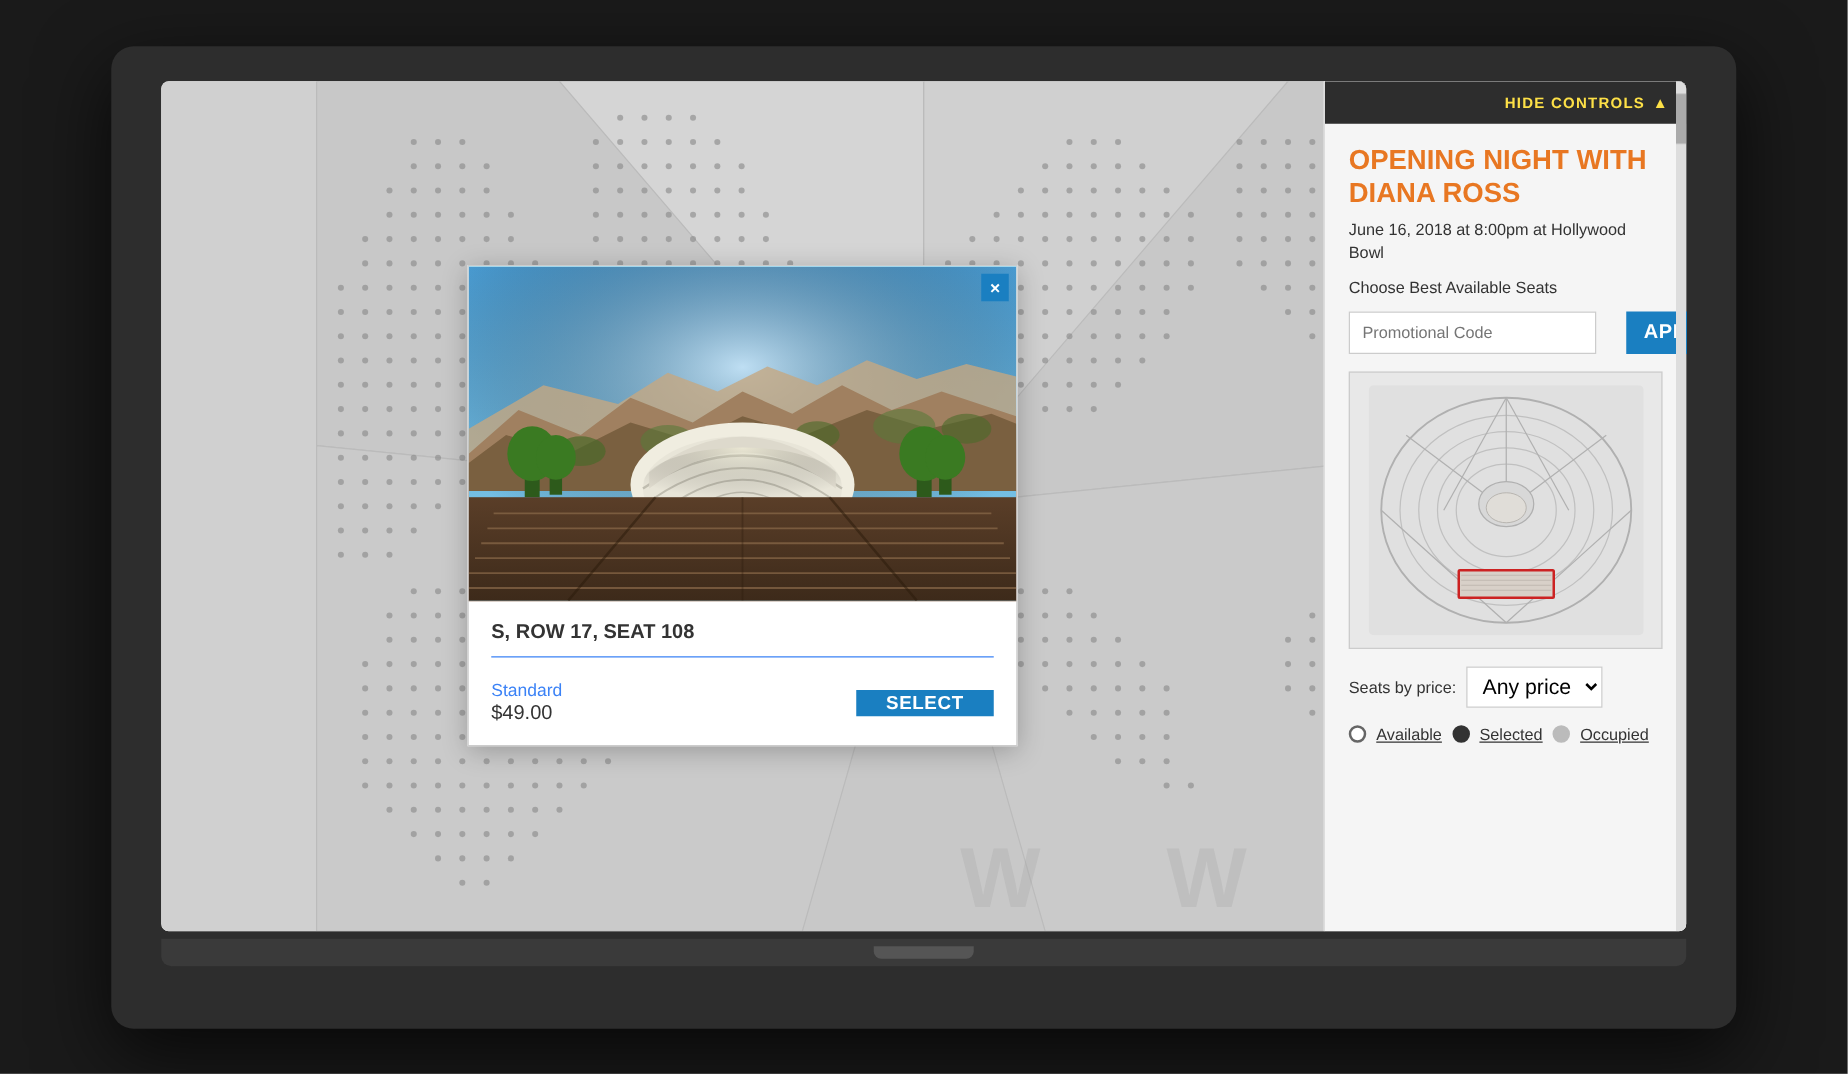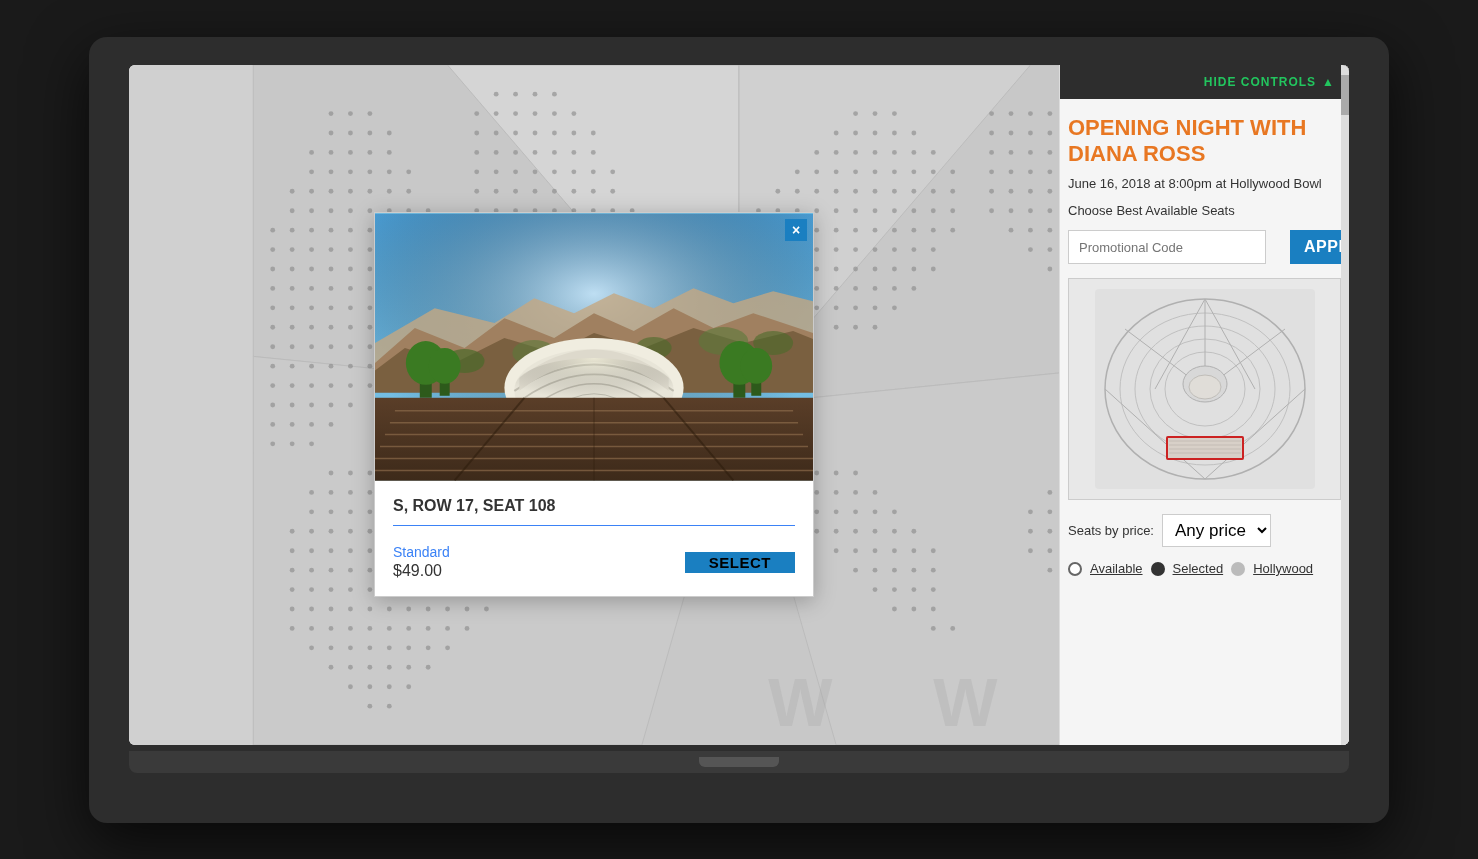--- a/index.html
+++ b/index.html
@@ -70,34 +70,34 @@
       width: 290px;
       height: 100%;
       background: #f5f5f5;
       border-left: 1px solid #ddd;
       display: flex;
       flex-direction: column;
     }
 
     .hide-controls-bar {
       background: #2d2d2d;
-      color: #22c55e;
+      color: #fde047;
       font-size: 12px;
       font-weight: bold;
       letter-spacing: 1px;
       display: flex;
       align-items: center;
       justify-content: flex-end;
       padding: 10px 14px;
       gap: 6px;
       cursor: pointer;
     }
 
     .panel-content {
-      padding: 16px 8px;
+      padding: 16px 19px;
       overflow-y: auto;
       flex: 1;
     }
 
     .event-title {
       font-size: 22px;
       font-weight: bold;
       color: #e87722;
       line-height: 1.2;
       margin-bottom: 8px;
@@ -294,21 +294,21 @@
     }
 
     .price-amount {
       font-size: 16px;
       font-weight: normal;
       color: #333;
     }
 
     .select-btn {
       background: #1a7fc1;
-      color: #000000;
+      color: #ffffff;
       border: none;
       padding: 2px 24px;
       font-size: 15px;
       font-weight: bold;
       cursor: pointer;
       letter-spacing: 0.5px;
     }
   </style>
 </head>
 <body>
@@ -1107,21 +1107,21 @@
           <div class="legend-item">
             <div class="legend-dot dot-available"></div>
             <span>Available</span>
           </div>
           <div class="legend-item">
             <div class="legend-dot dot-selected"></div>
             <span>Selected</span>
           </div>
           <div class="legend-item">
             <div class="legend-dot dot-occupied"></div>
-            <span>Hollywood</span>
+            <span>Occupied</span>
           </div>
         </div>
       </div>
 
       <div class="scroll-track">
         <div class="scroll-thumb"></div>
       </div>
     </div>
 
   </div>

